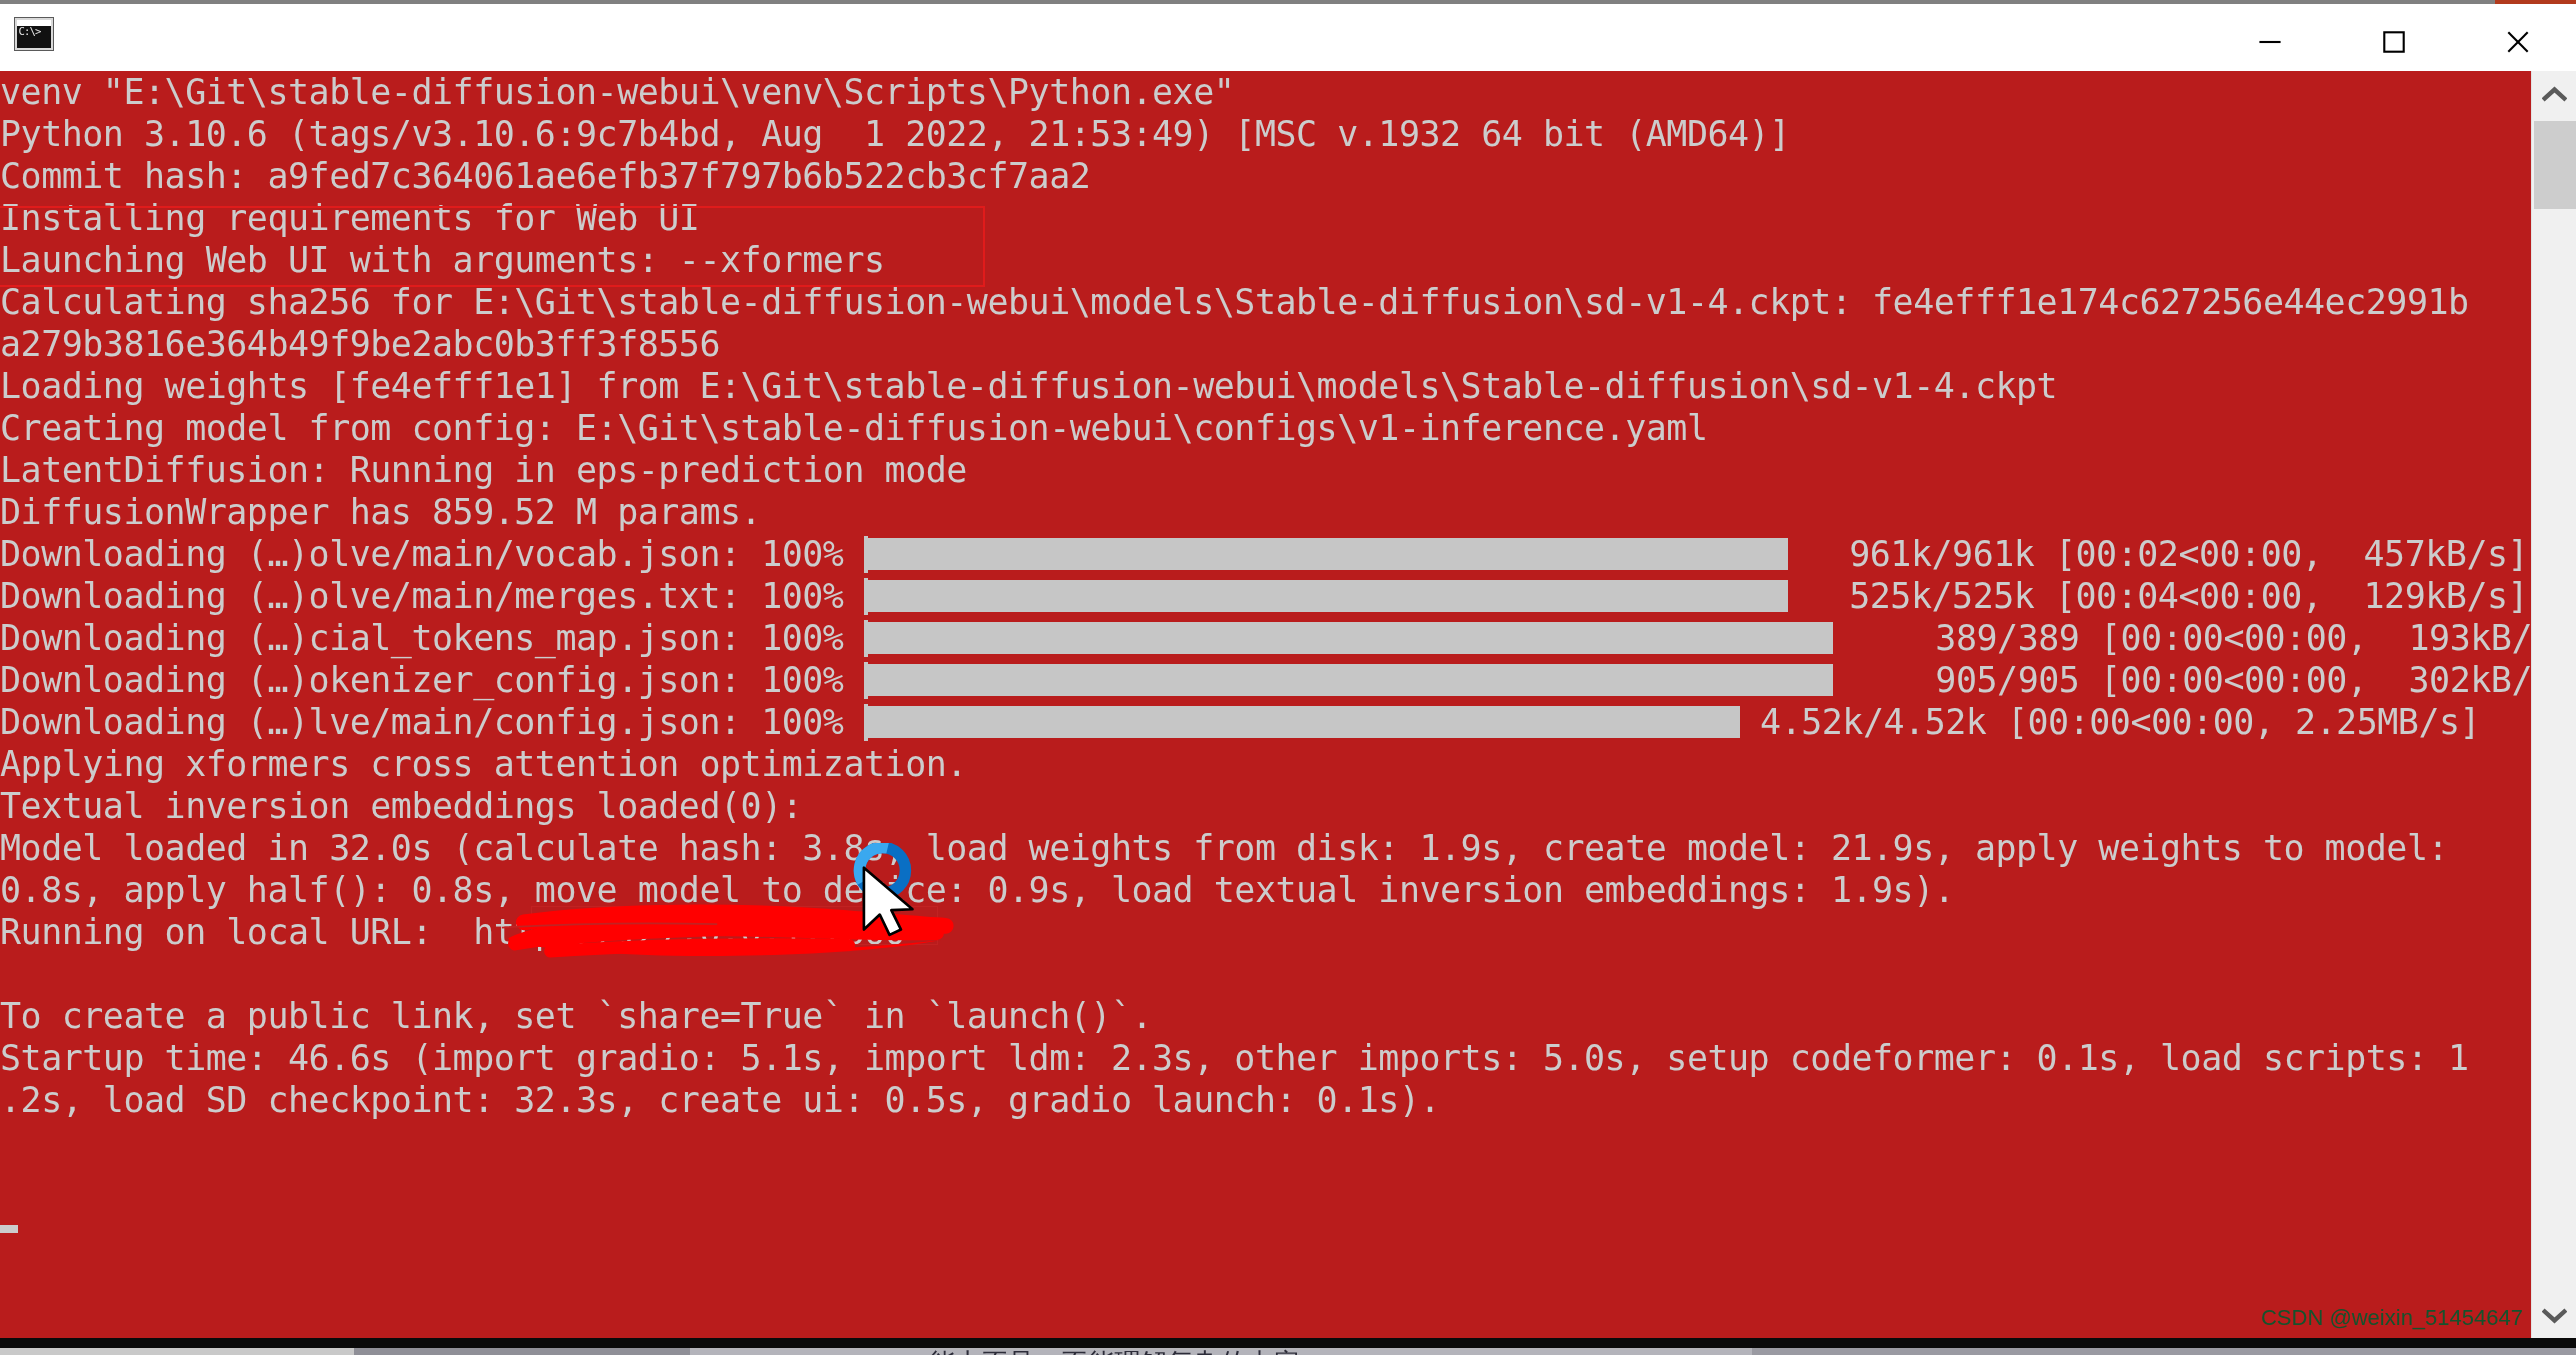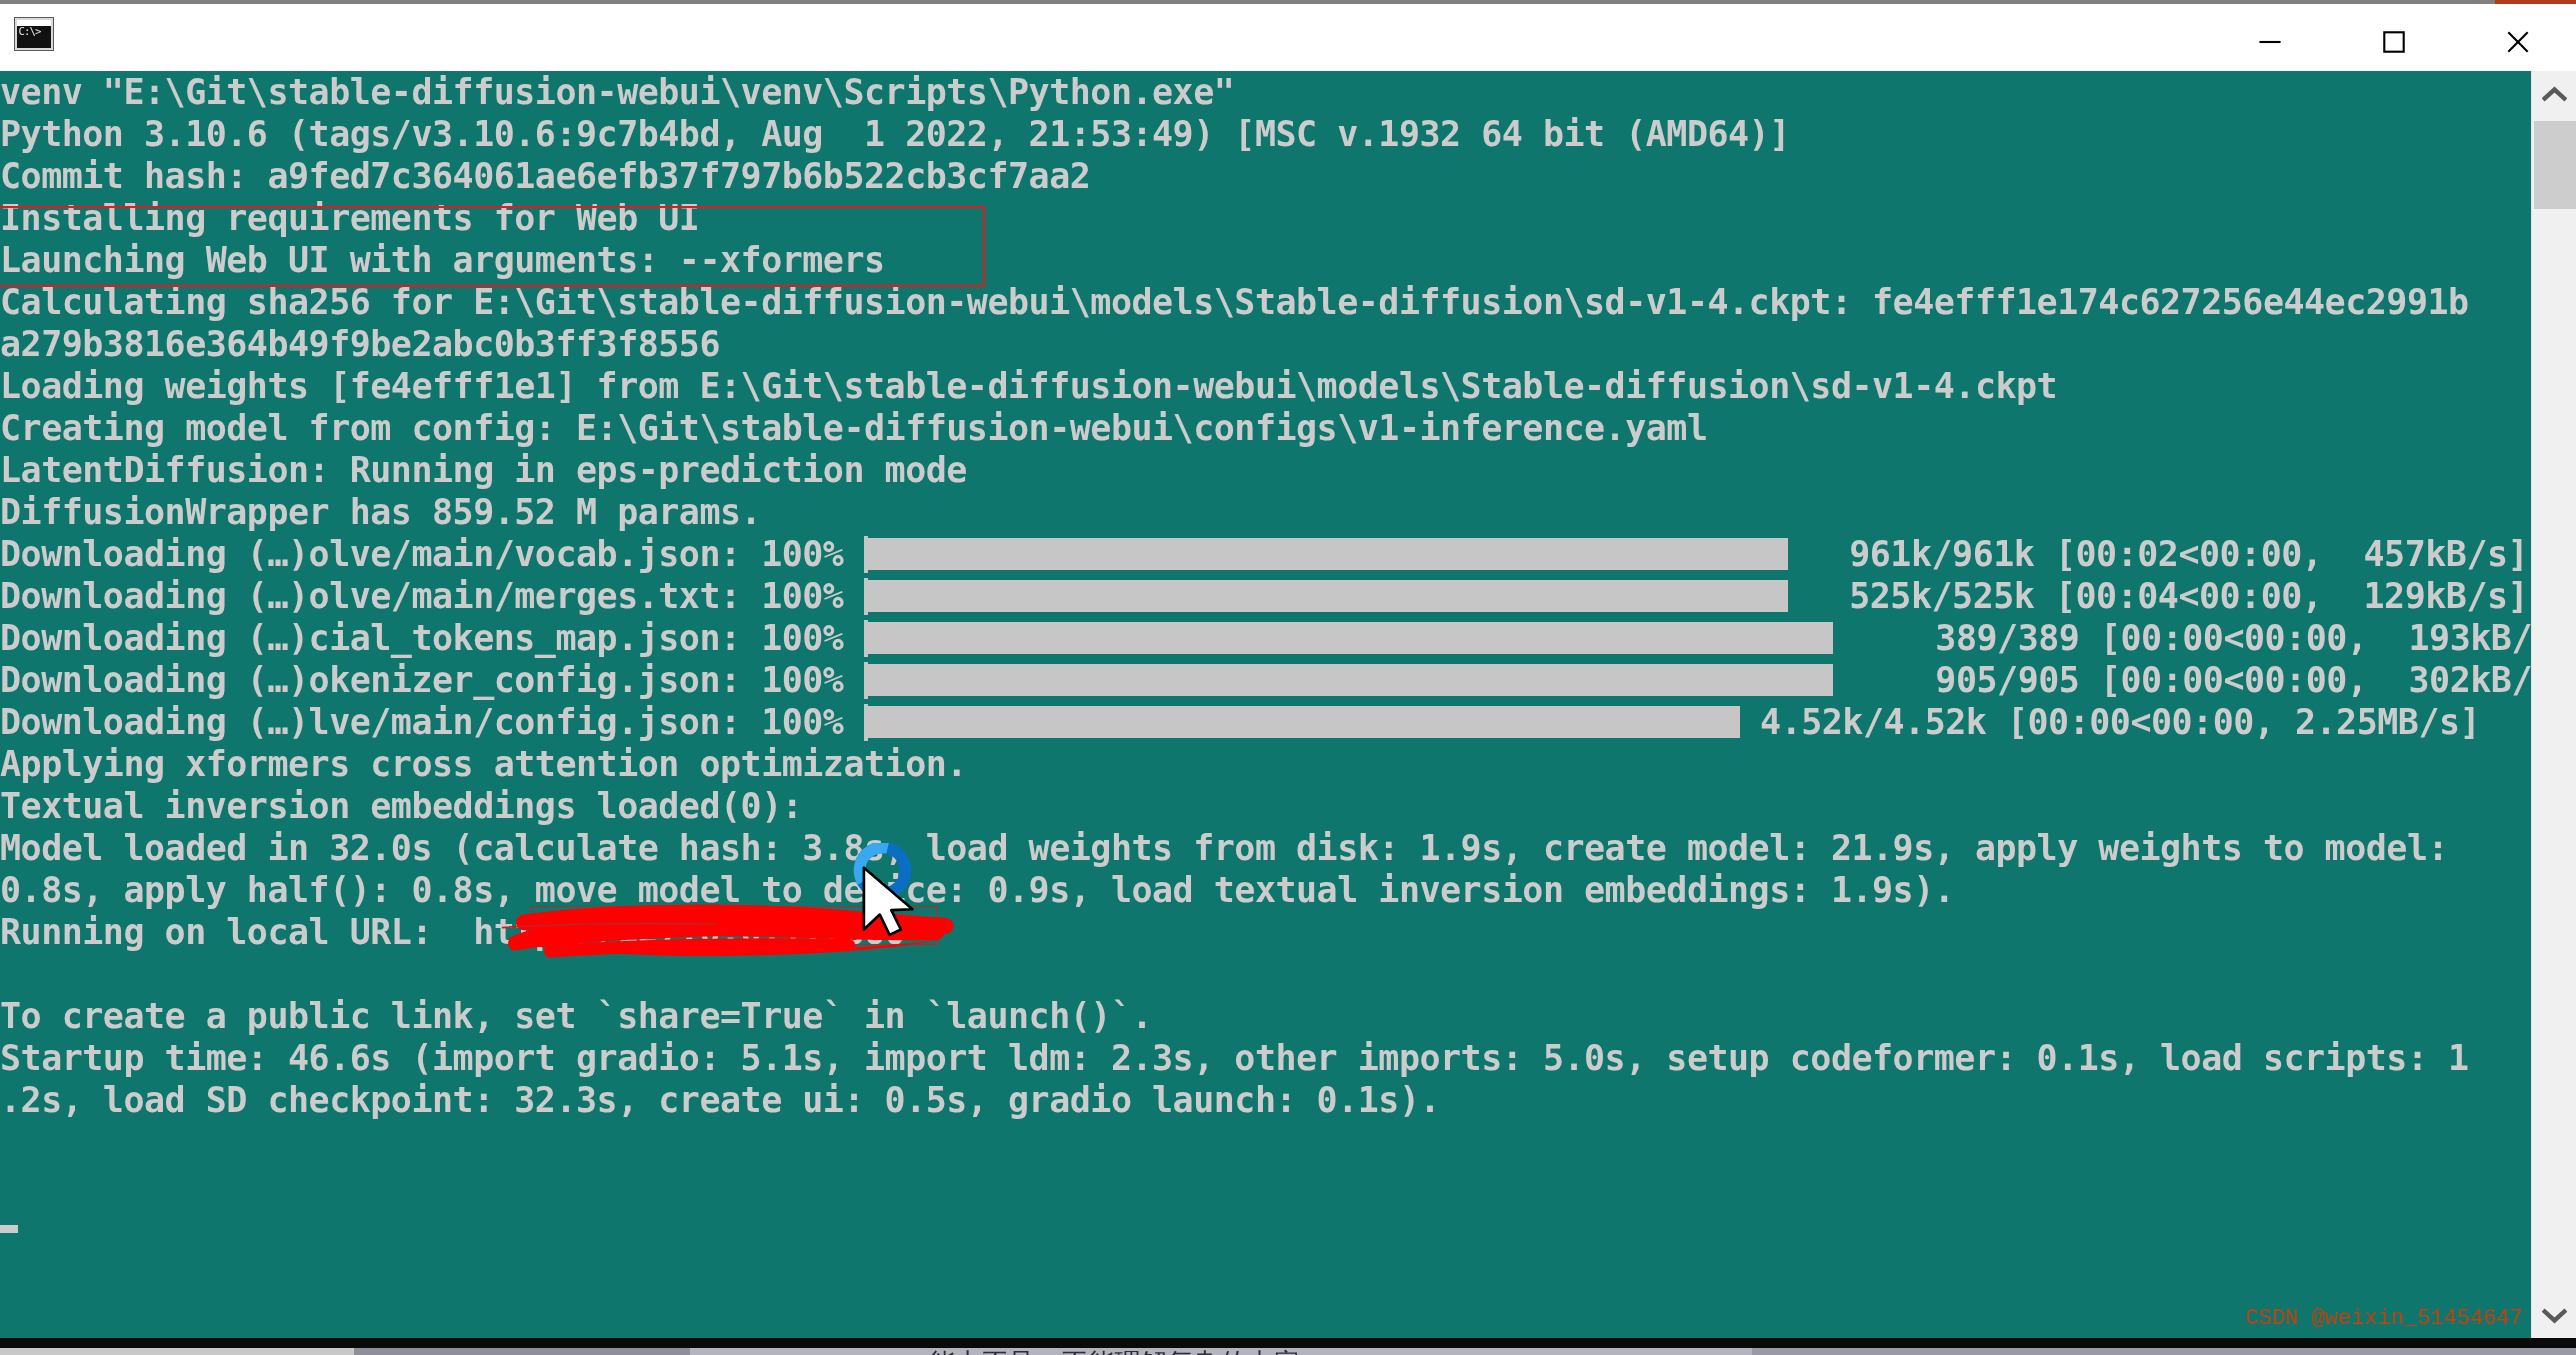--- a/index.html
+++ b/index.html
@@ -104,23 +104,22 @@
 
   .winbtn svg { display:block; }
 
   
   #console {
     position: absolute;
     left: 0;
     top: 71px;
     width: 2531px;
     height: 1267px;
-    background: #0f766e;
-    overflow: hidden;
-    font-weight: bold;
+    background: #b91c1c;
+    overflow: hidden;
   }
 
   #console-text {
     position: absolute;
     left: 0;
     top: 0;
     width: 2531px;
     color: #cccccc;
     font-family: "DejaVu Sans Mono", monospace;
     font-size: 35px;
@@ -266,23 +265,23 @@
     font-size: 26.5px;
     white-space: nowrap;
     font-family: "Liberation Sans", sans-serif;
   }
 
   
   #watermark {
     position: absolute;
     right: 53px;
     bottom: 25px;
-    color: #c2410c;
+    color: #14532d;
     font-size: 22px;
-    font-family: Liberation Mono, monospace;
+    font-family: Liberation Sans, sans-serif;
     white-space: nowrap;
   }
 </style>
 </head>
 <body>
 
 <div id="window">
 
   <div id="top-accent"></div>
   <div id="top-accent-right"></div>

